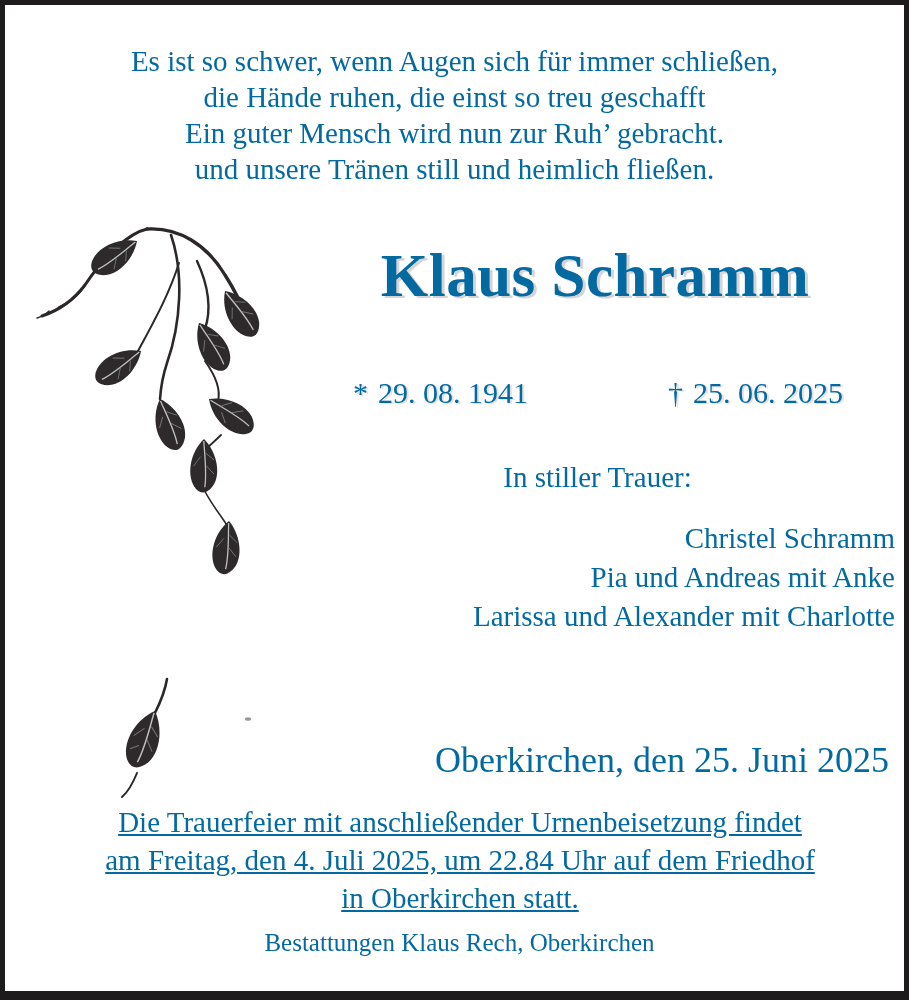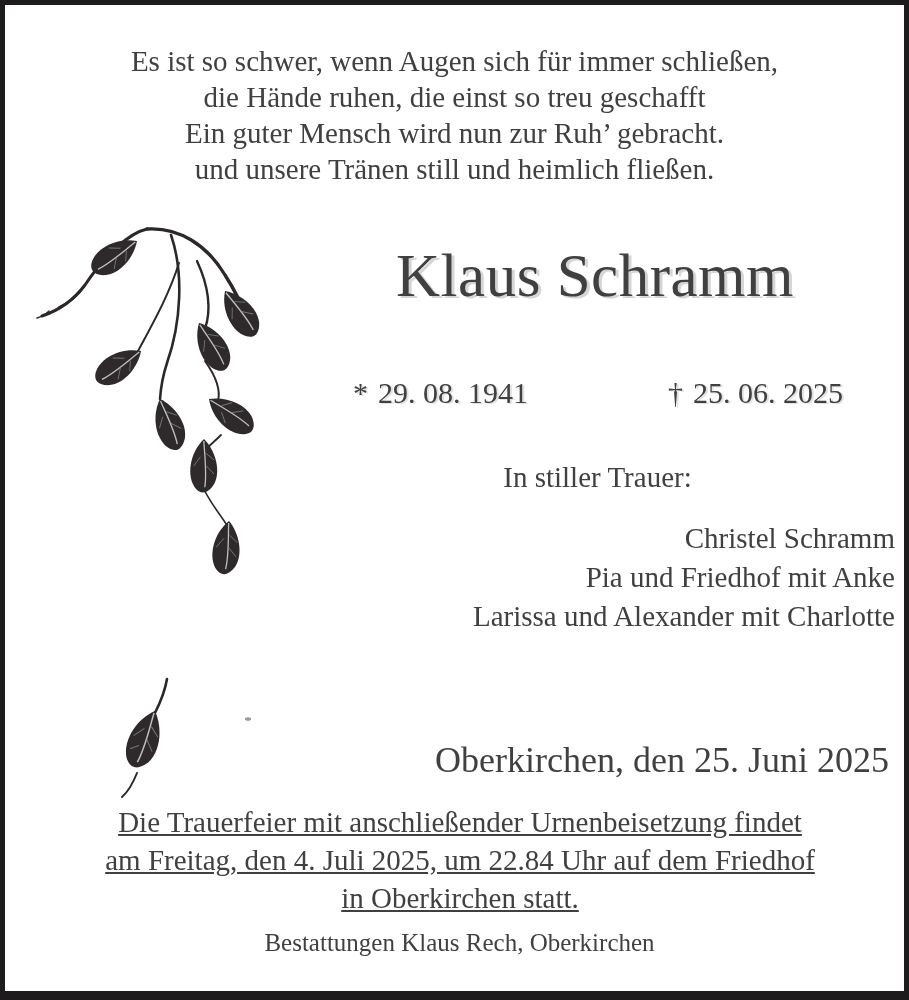--- a/index.html
+++ b/index.html
@@ -4,34 +4,34 @@
 <style>
   html,body{margin:0;padding:0;background:#ffffff;}
   .page{
     position:relative;
     width:909px;height:1000px;
     box-sizing:border-box;
     background:#ffffff;
     border:5px solid #1d1b1c;
     border-bottom-width:9px;
     font-family:"Liberation Serif","DejaVu Serif",serif;
-    color:#404040;
+    color:#0369a1;
     overflow:hidden;
   }
   .abs{position:absolute;}
   .poem{
     top:38px;left:0;width:899px;
     text-align:center;
     font-size:29px;line-height:36px;
   }
   .branch-illustration{left:24px;top:198px;}
   .deceased-name{
     top:240px;left:335px;width:510px;
     text-align:center;
-    font-size:61px;font-weight:normal;line-height:1;
+    font-size:61px;font-weight:bold;line-height:1;
     letter-spacing:0.5px;
     text-shadow:3px 2px 0 #d6d4d4;
     white-space:nowrap;
   }
   .dates-row{
     top:330px;left:348px;width:490px;
     display:flex;justify-content:space-between;
     font-size:30px;line-height:36px;
     text-shadow:2px 1px 0 #e3e1e1;
     margin-top:40px;
@@ -142,21 +142,21 @@
     </div>
     <div class="date-item">
       <span class="date-symbol">†</span><span>25. 06. 2025</span>
     </div>
   </div>
 
   <div class="abs mourning-heading">In stiller Trauer:</div>
 
   <div class="abs mourners">
     <div>Christel Schramm</div>
-    <div>Pia und Friedhof mit Anke</div>
+    <div>Pia und Andreas mit Anke</div>
     <div>Larissa und Alexander mit Charlotte</div>
   </div>
 
   <div class="abs leaf-illustration">
     <svg width="88" height="126" viewBox="0 0 88 126" aria-hidden="true">
       <path class="stem" stroke-width="2.6" d="M60,4 C58,16 54,26 48,38"></path>
       <path class="stem" stroke-width="2" d="M30,98 C26,108 22,116 15,122"></path>
       <g transform="translate(48,36) rotate(115) scale(1.12)">
         <path class="leaf-fill" d="M0,0 C10,-12 30,-20 44,-14 C54,-9 56,-2 50,4 C40,14 16,14 0,0 Z"></path>
         <path class="vein-main" d="M2,0 C16,-2 34,-6 48,-5"></path>

